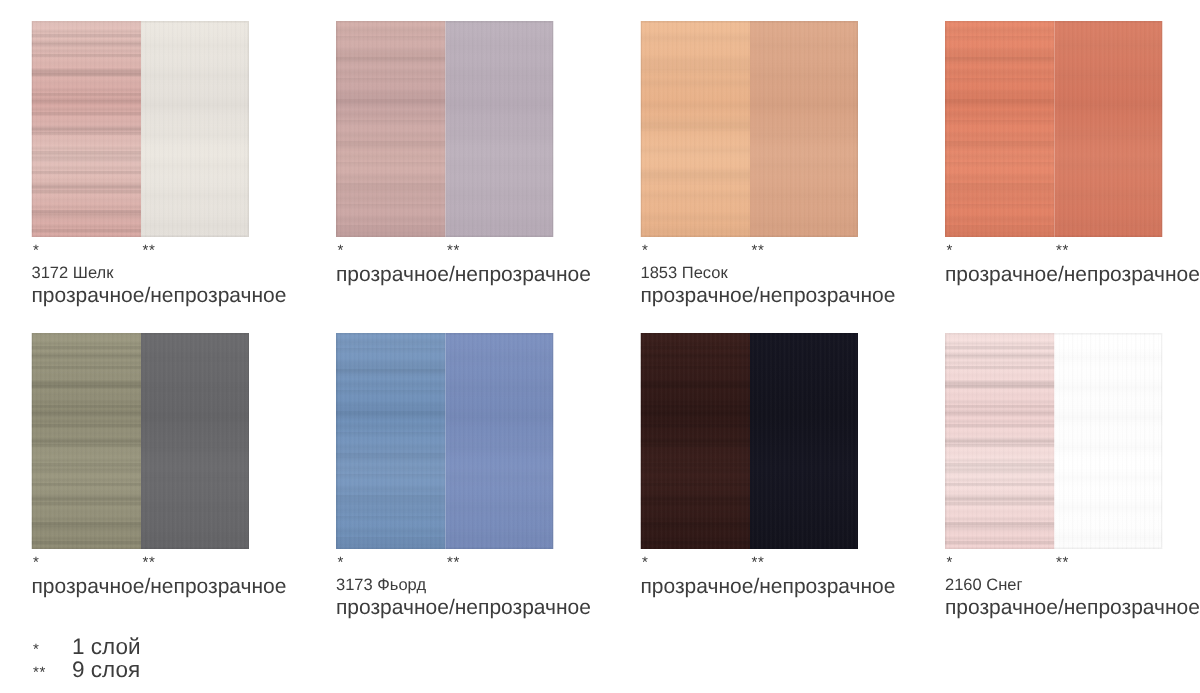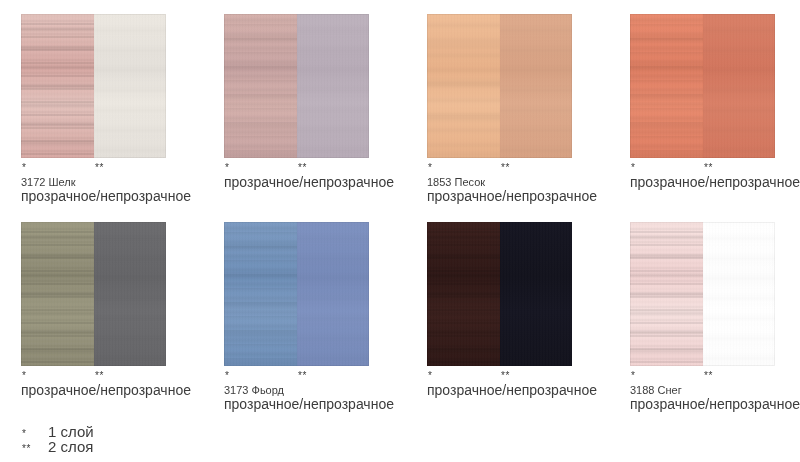--- a/index.html
+++ b/index.html
@@ -326,28 +326,28 @@
   <div class="swatch-card row-1 col-3">
     <div class="swatch-chip">
       <div class="swatch-half grain-strong fiber" style="background: linear-gradient(rgb(247, 226, 224) 0%, rgb(241, 211, 210) 38%, rgb(247, 226, 224) 62%, rgb(241, 211, 210) 100%);"></div>
       <div class="swatch-half grain-faint fiber" style="background: linear-gradient(rgb(255, 255, 255) 0%, rgb(253, 253, 253) 38%, rgb(255, 255, 255) 62%, rgb(253, 253, 253) 100%);"></div>
       <div class="chip-outline"></div>
     </div>
     <div class="marker-row">
       <span class="marker one">*</span>
       <span class="marker two">**</span>
     </div>
-    <div class="swatch-name">3188 Снег</div>
+    <div class="swatch-name">2160 Снег</div>
     <div class="swatch-finish">прозрачное/непрозрачное</div>
   </div>
 
 </div>
 
 <div class="legend">
   <div class="legend-row">
     <span class="legend-mark">*</span>
     <span class="legend-text">1 слой</span>
   </div>
   <div class="legend-row">
     <span class="legend-mark">**</span>
-    <span class="legend-text">2 слоя</span>
+    <span class="legend-text">9 слоя</span>
   </div>
 </div>
 
 </body></html>

